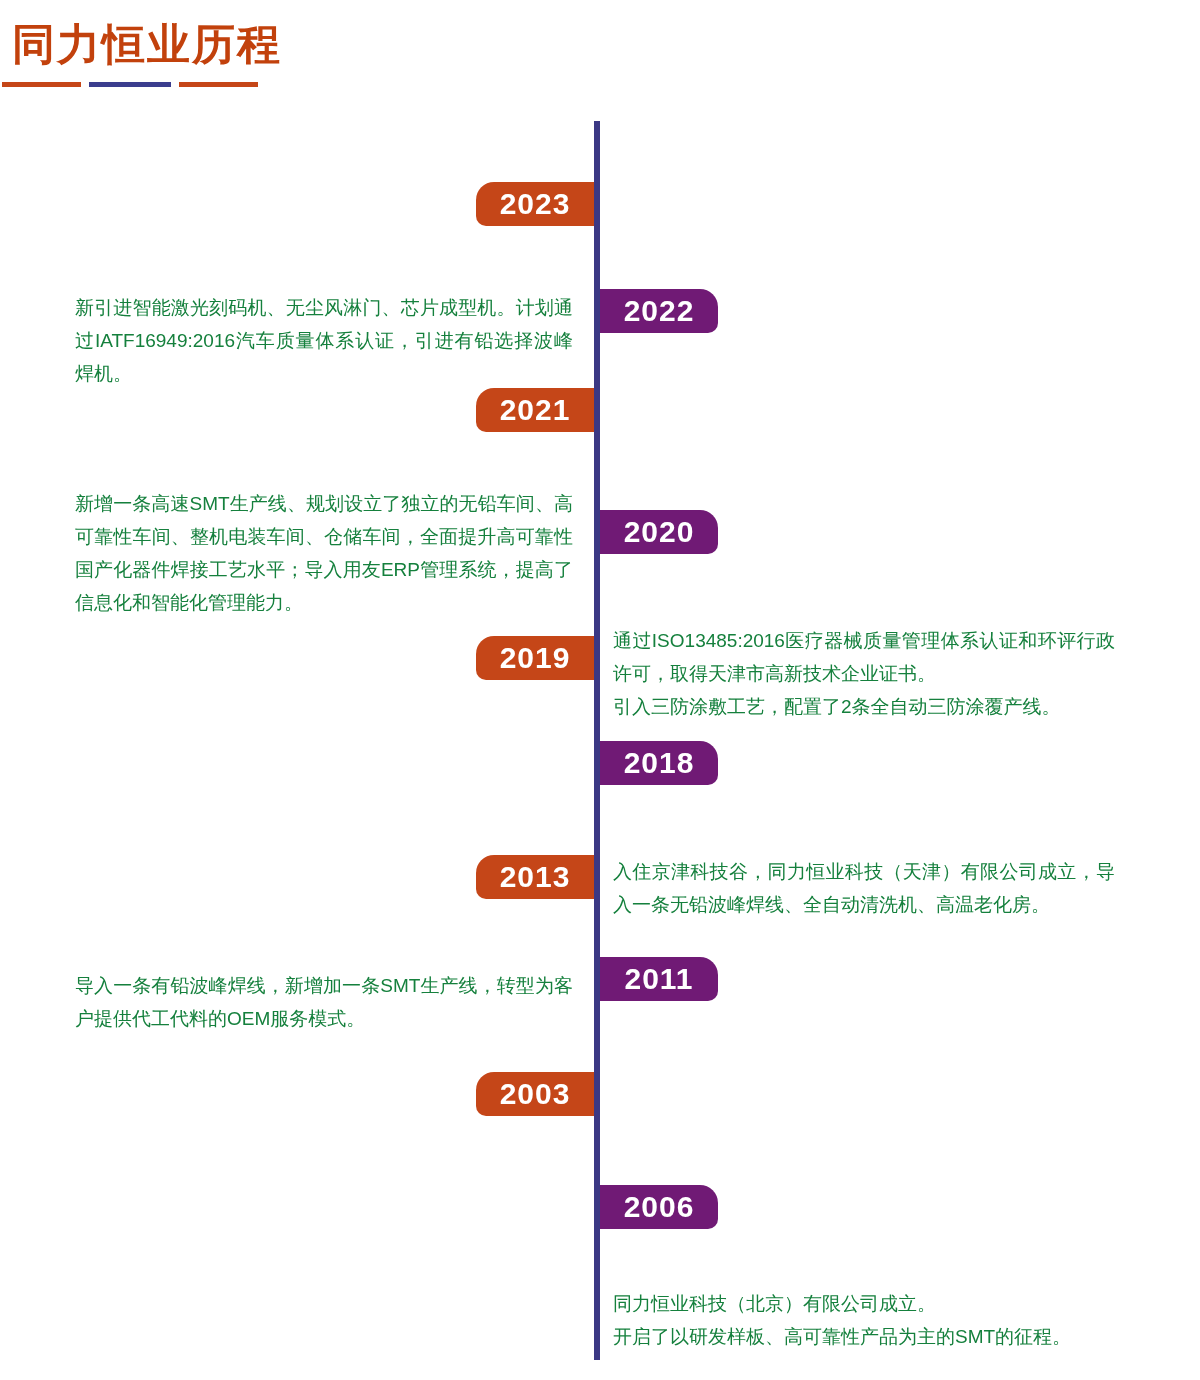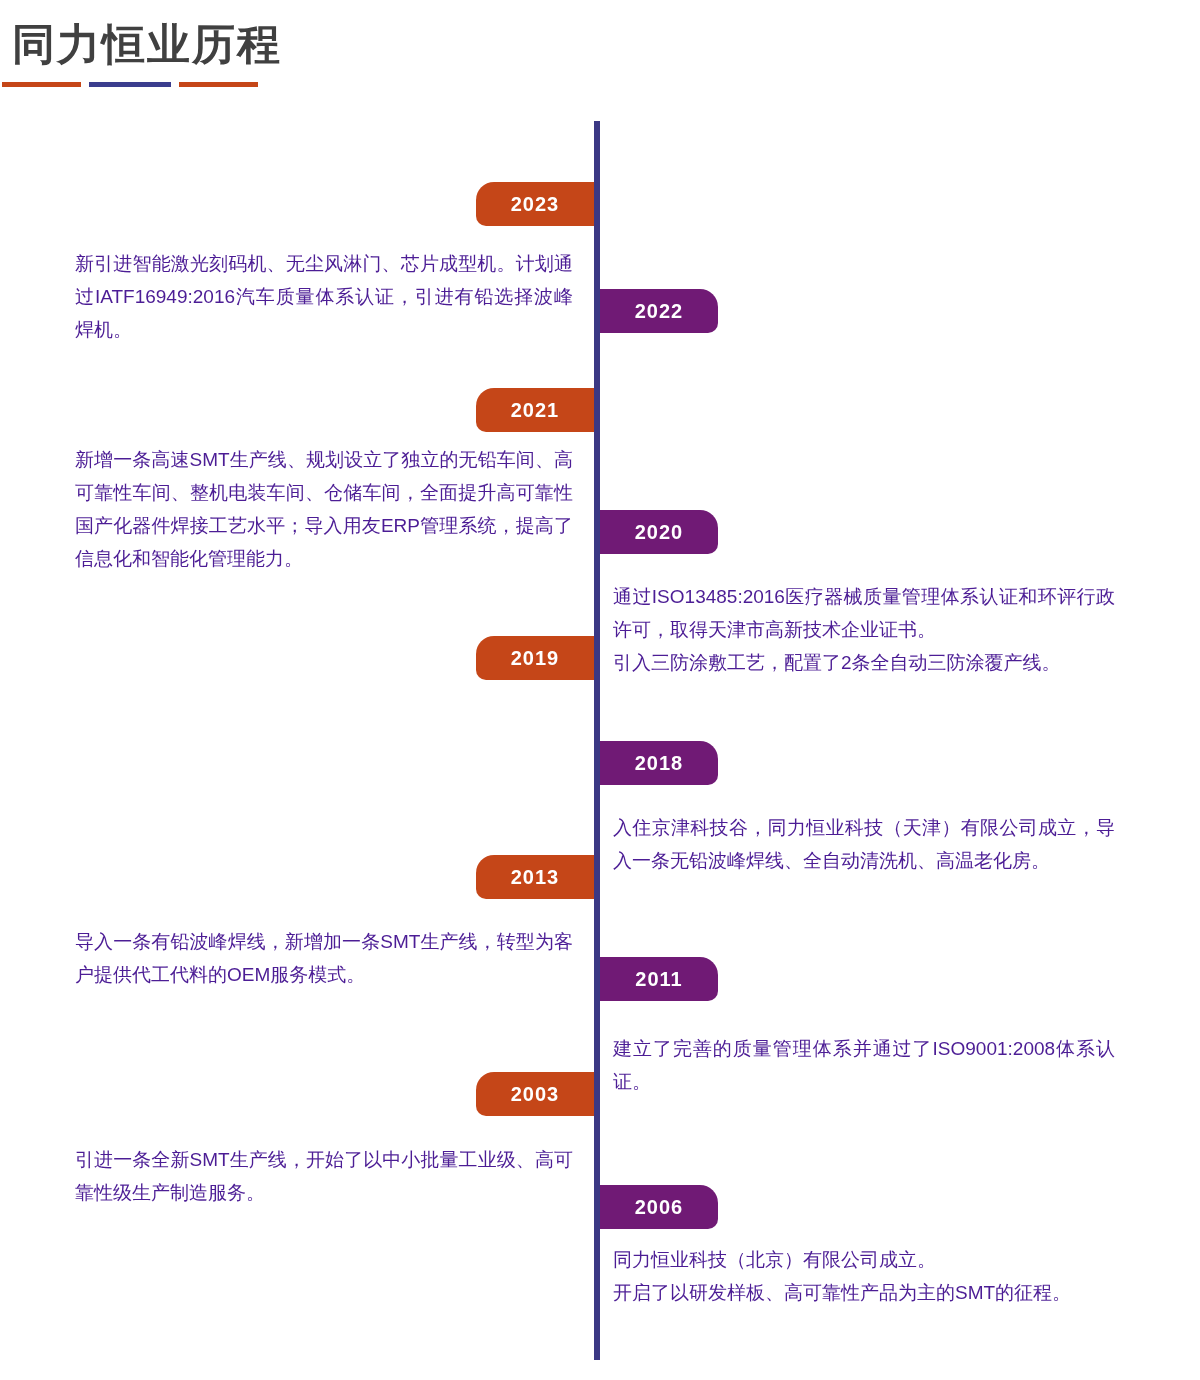--- a/index.html
+++ b/index.html
@@ -10,21 +10,21 @@
     background:#ffffff;
     font-family:"Liberation Sans", sans-serif;
     overflow:hidden;
   }
   .page-title {
     position:absolute;
     left:12px;
     top:16px;
     font-size:43px;
     font-weight:bold;
-    color:#404040;
+    color:#c2410c;
     letter-spacing:2px;
   }
   .title-dash {
     position:absolute;
     top:82px;
     height:5px;
   }
   .dash-orange { background:#C54618; }
   .dash-purple { background:#3B3D8E; }
   .dash1 { left:2px;   width:79px; }
@@ -39,43 +39,44 @@
     height:1239px;
     background:#3B3884;
   }
 
   .badge {
     position:absolute;
     width:118px;
     height:44px;
     line-height:44px;
     text-align:center;
-    font-size:20px;
+    font-size:30px;
     font-weight:bold;
     color:#ffffff;
     letter-spacing:1px;
   }
   .badge.left {
     left:476px;
     background:#C54618;
     border-radius:18px 0 0 10px;
   }
   .badge.right {
     left:600px;
     background:#701a75;
     border-radius:0 18px 10px 0;
   }
 
   .milestone {
     position:absolute;
     font-size:19px;
     line-height:33px;
-    color:#4c1d95;
+    color:#15803d;
     white-space:pre-line;
     text-align:justify;
+    margin-top:44px;
   }
   .milestone.left  { left:75px;  width:498px; }
   .milestone.right { left:613px; width:502px; }
 </style>
 </head>
 <body>
 
 <div class="page">
 
   <div class="page-title">同力恒业历程</div>
@@ -99,22 +100,20 @@
 
   <div class="badge left" style="top:636px">2019</div>
 
   <div class="badge right" style="top:741px">2018</div>
   <div class="milestone right" style="top:811px">入住京津科技谷，同力恒业科技（天津）有限公司成立，导入一条无铅波峰焊线、全自动清洗机、高温老化房。</div>
 
   <div class="badge left" style="top:855px">2013</div>
   <div class="milestone left" style="top:925px">导入一条有铅波峰焊线，新增加一条SMT生产线，转型为客户提供代工代料的OEM服务模式。</div>
 
   <div class="badge right" style="top:957px">2011</div>
-  <div class="milestone right" style="top:1032px">建立了完善的质量管理体系并通过了ISO9001:2008体系认证。</div>
 
   <div class="badge left" style="top:1072px">2003</div>
-  <div class="milestone left" style="top:1143px">引进一条全新SMT生产线，开始了以中小批量工业级、高可靠性级生产制造服务。</div>
 
   <div class="badge right" style="top:1185px">2006</div>
   <div class="milestone right" style="top:1243px">同力恒业科技（北京）有限公司成立。
 开启了以研发样板、高可靠性产品为主的SMT的征程。</div>
 
 </div>
 
 </body></html>

